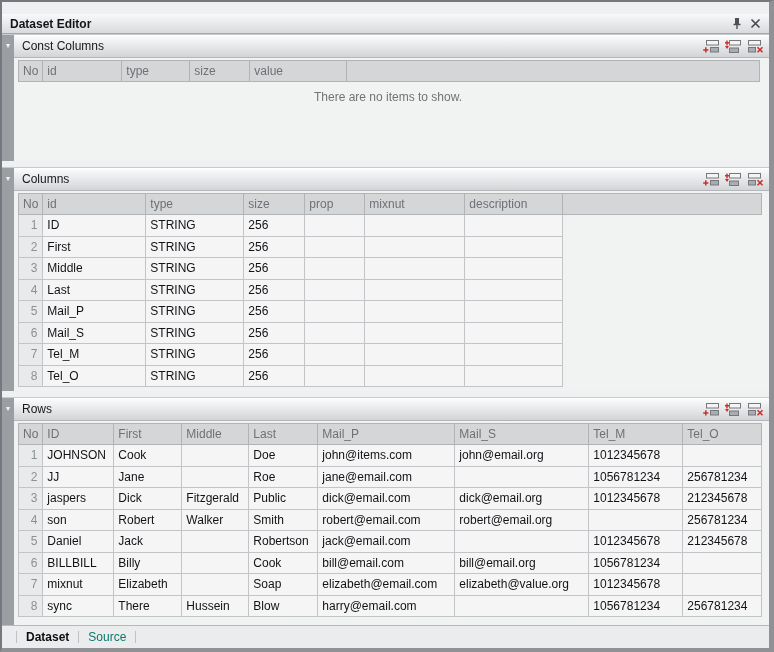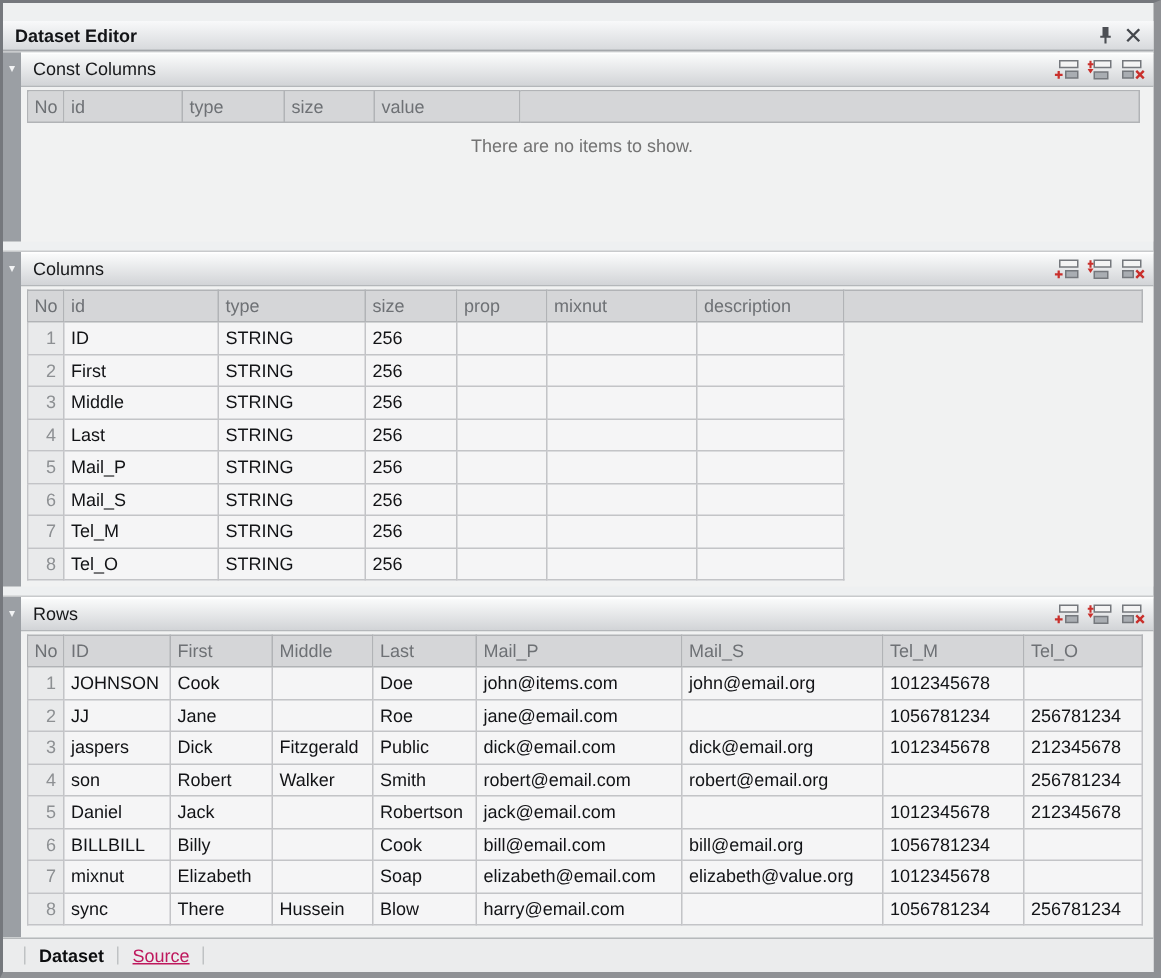--- a/index.html
+++ b/index.html
@@ -37,21 +37,21 @@
   table.grid td.rownum{background:#e9eaeb;color:#8d9093;text-align:right;padding-right:5px;}
   table.grid th.ghost-h{background:#d5d6d8;}
   table.grid td.ghost{background:transparent;border:none;}
   .empty-msg{width:740px;text-align:center;padding-top:8px;color:#737373;}
   
   .tabbar{flex:none;height:22px;background:#ebeced;border-top:1px solid #b6b9bb;
     display:flex;align-items:center;padding-left:5px;}
   .tab-sep{width:1px;height:12px;background:#bfc2c4;margin:0 9px;}
   .tab{cursor:default;}
   .tab.active{font-weight:bold;color:#0d0e10;}
-  .tab.inactive{color:#be185d;text-decoration:underline;}
+  .tab.inactive{color:#0f766e;}
   svg{display:block;}
 </style>
 </head>
 <body>
 
 <div class="window">
 
   <div class="titlebar">
     <span class="title">Dataset Editor</span>
     <button class="tb-btn">

